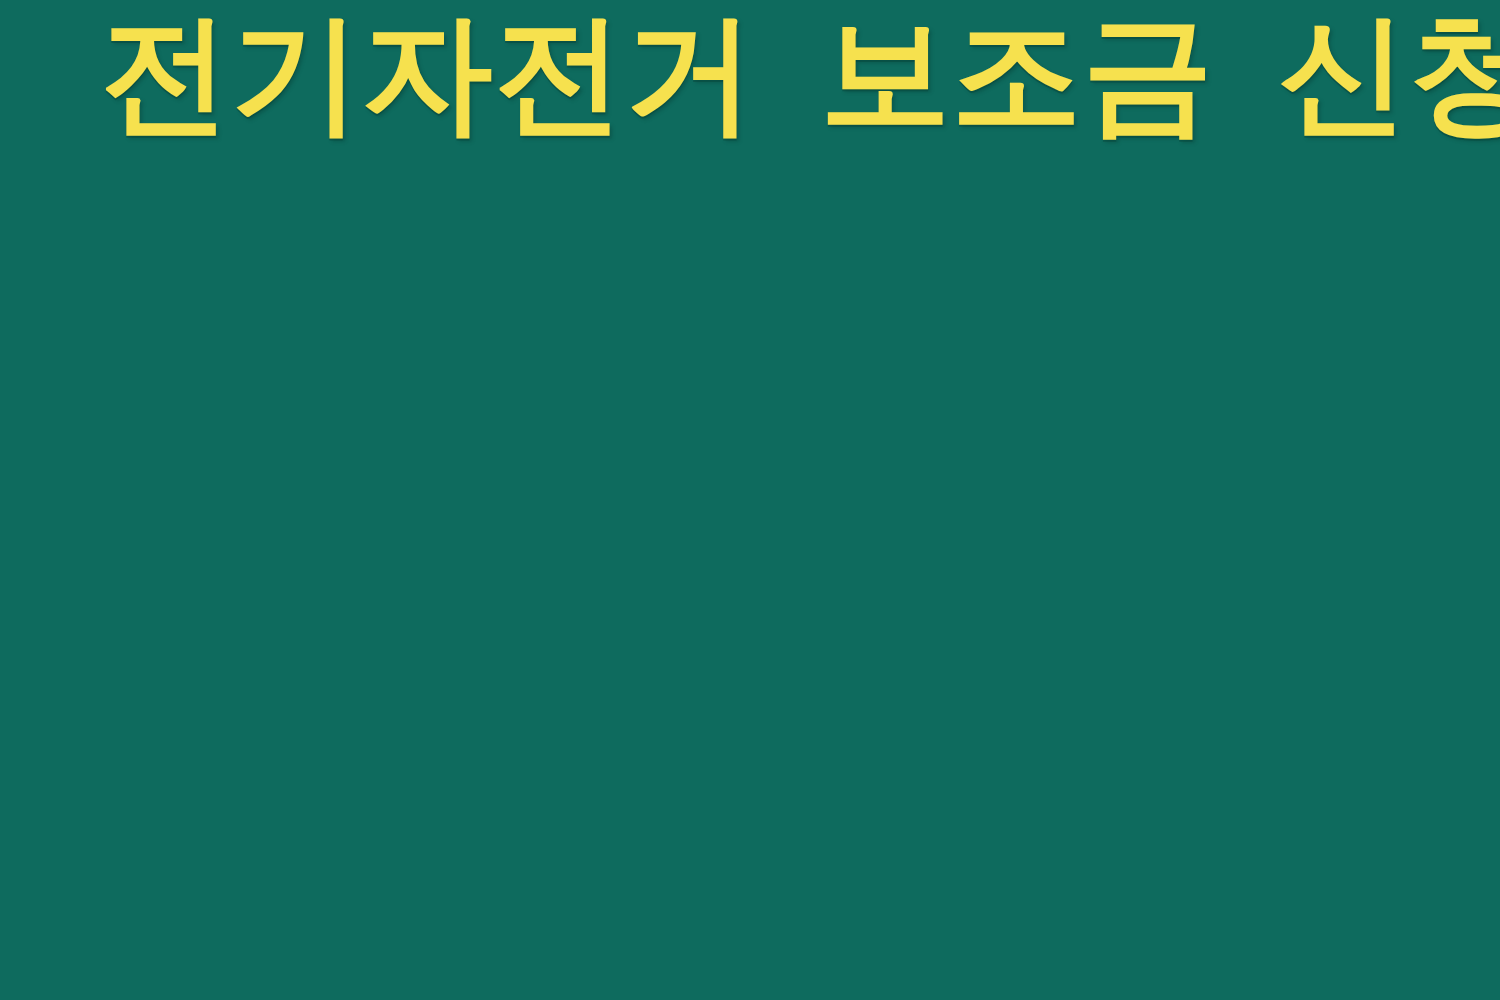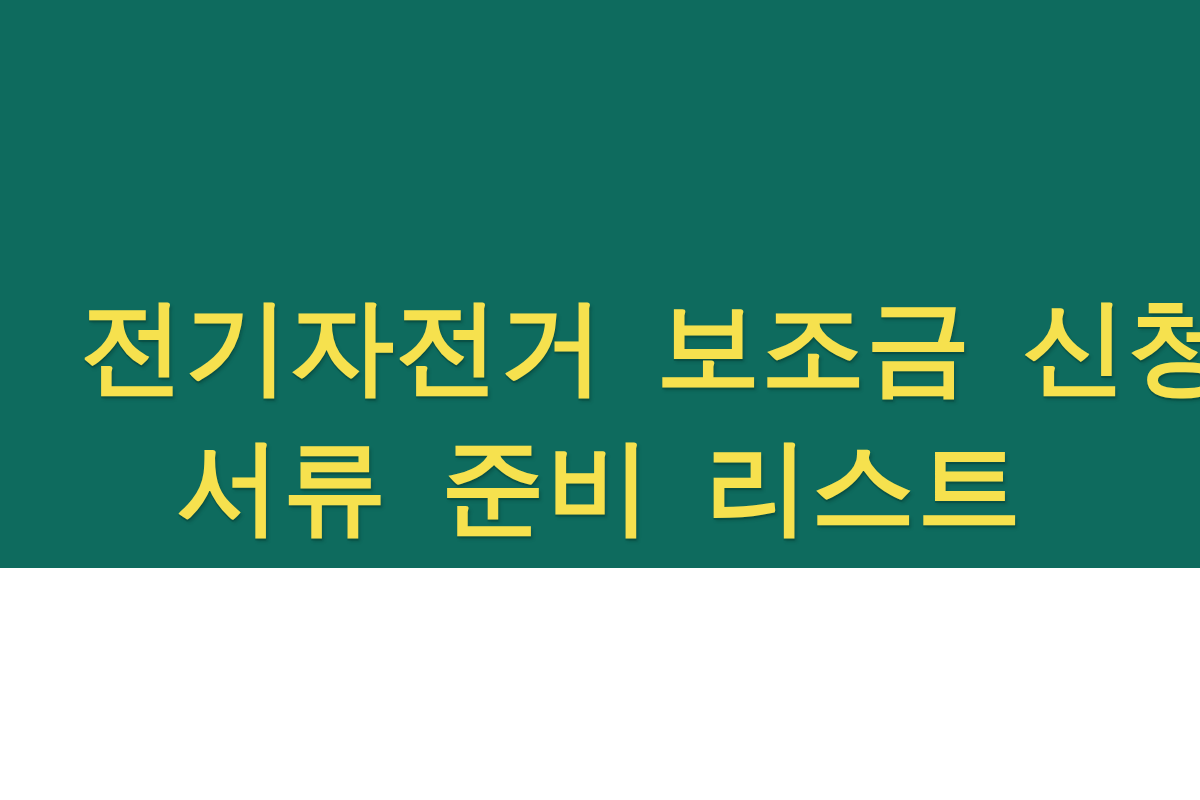--- a/index.html
+++ b/index.html
@@ -10,26 +10,26 @@
   body {
     width: 1200px;
     height: 800px;
     overflow: hidden;
     font-family: "Liberation Sans", "DejaVu Sans", sans-serif;
   }
 
   #thumbnail-card {
     position: relative;
     width: 1200px;
-    height: 568px;
+    height: 800px;
     box-sizing: border-box;
     display: flex;
     flex-direction: column;
     align-items: center;
-    justify-content: flex-end;
+    justify-content: flex-start;
     background: #0e6b5e;
     overflow: hidden;
   }
 
   #title-block {
     width: 1040px;
     text-align: center;
     
     transform: translateY(-12px);
   }
@@ -55,17 +55,16 @@
 </style>
 </head>
 <body>
 
 <div id="thumbnail-card">
 
   <div id="title-block">
 
     <span class="title-line line-1">전기자전거 보조금 신청</span>
 
-    <span class="title-line line-2">서류 준비 리스트</span>
 
   </div>
 
 </div>
 
 </body></html>

